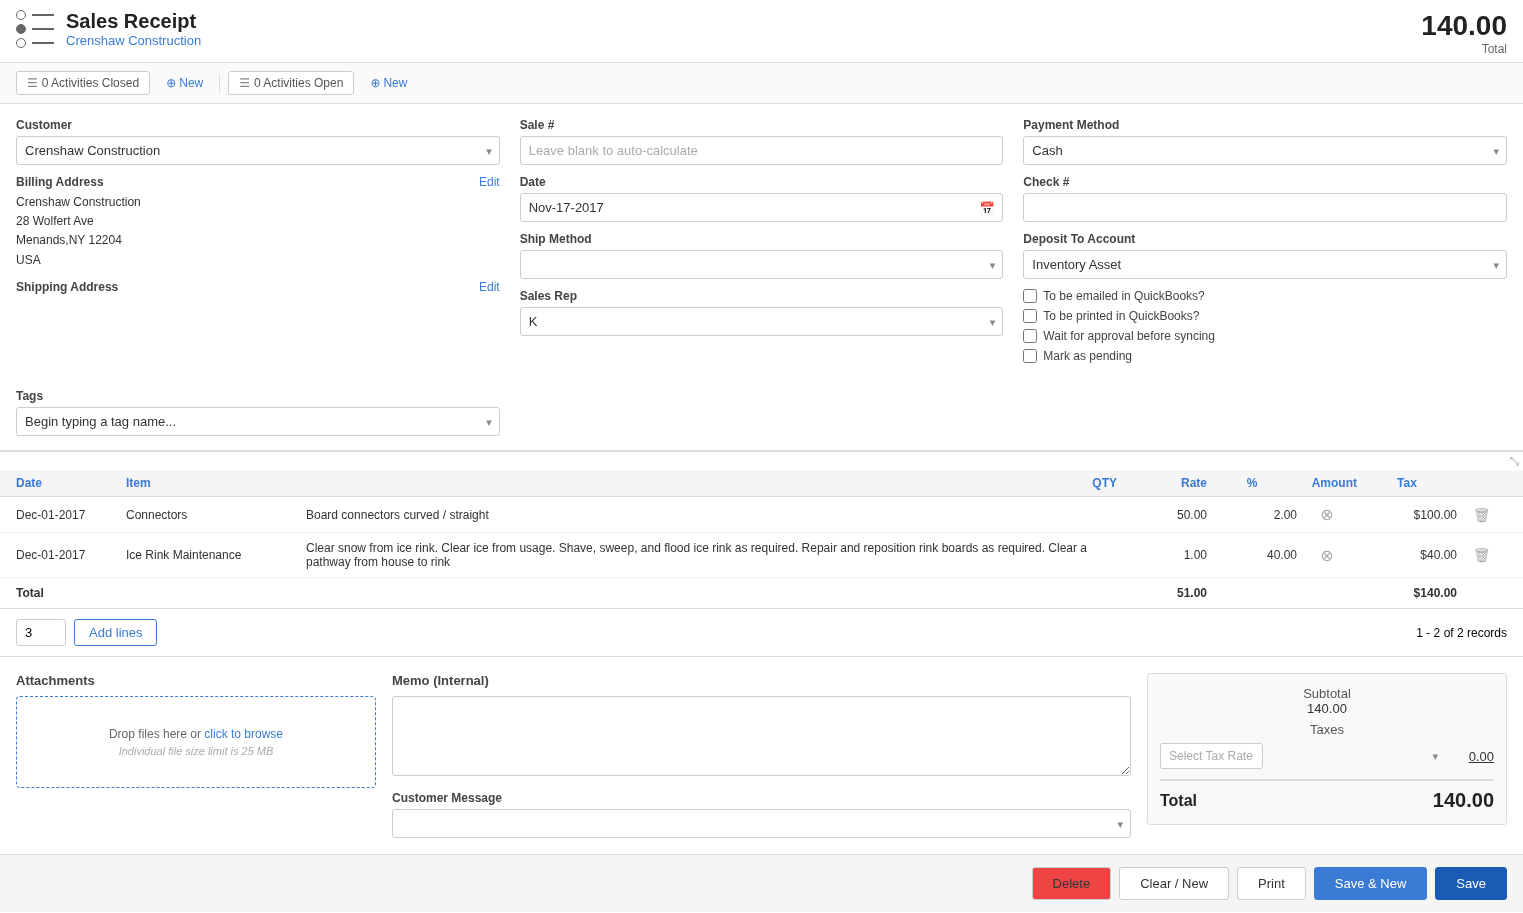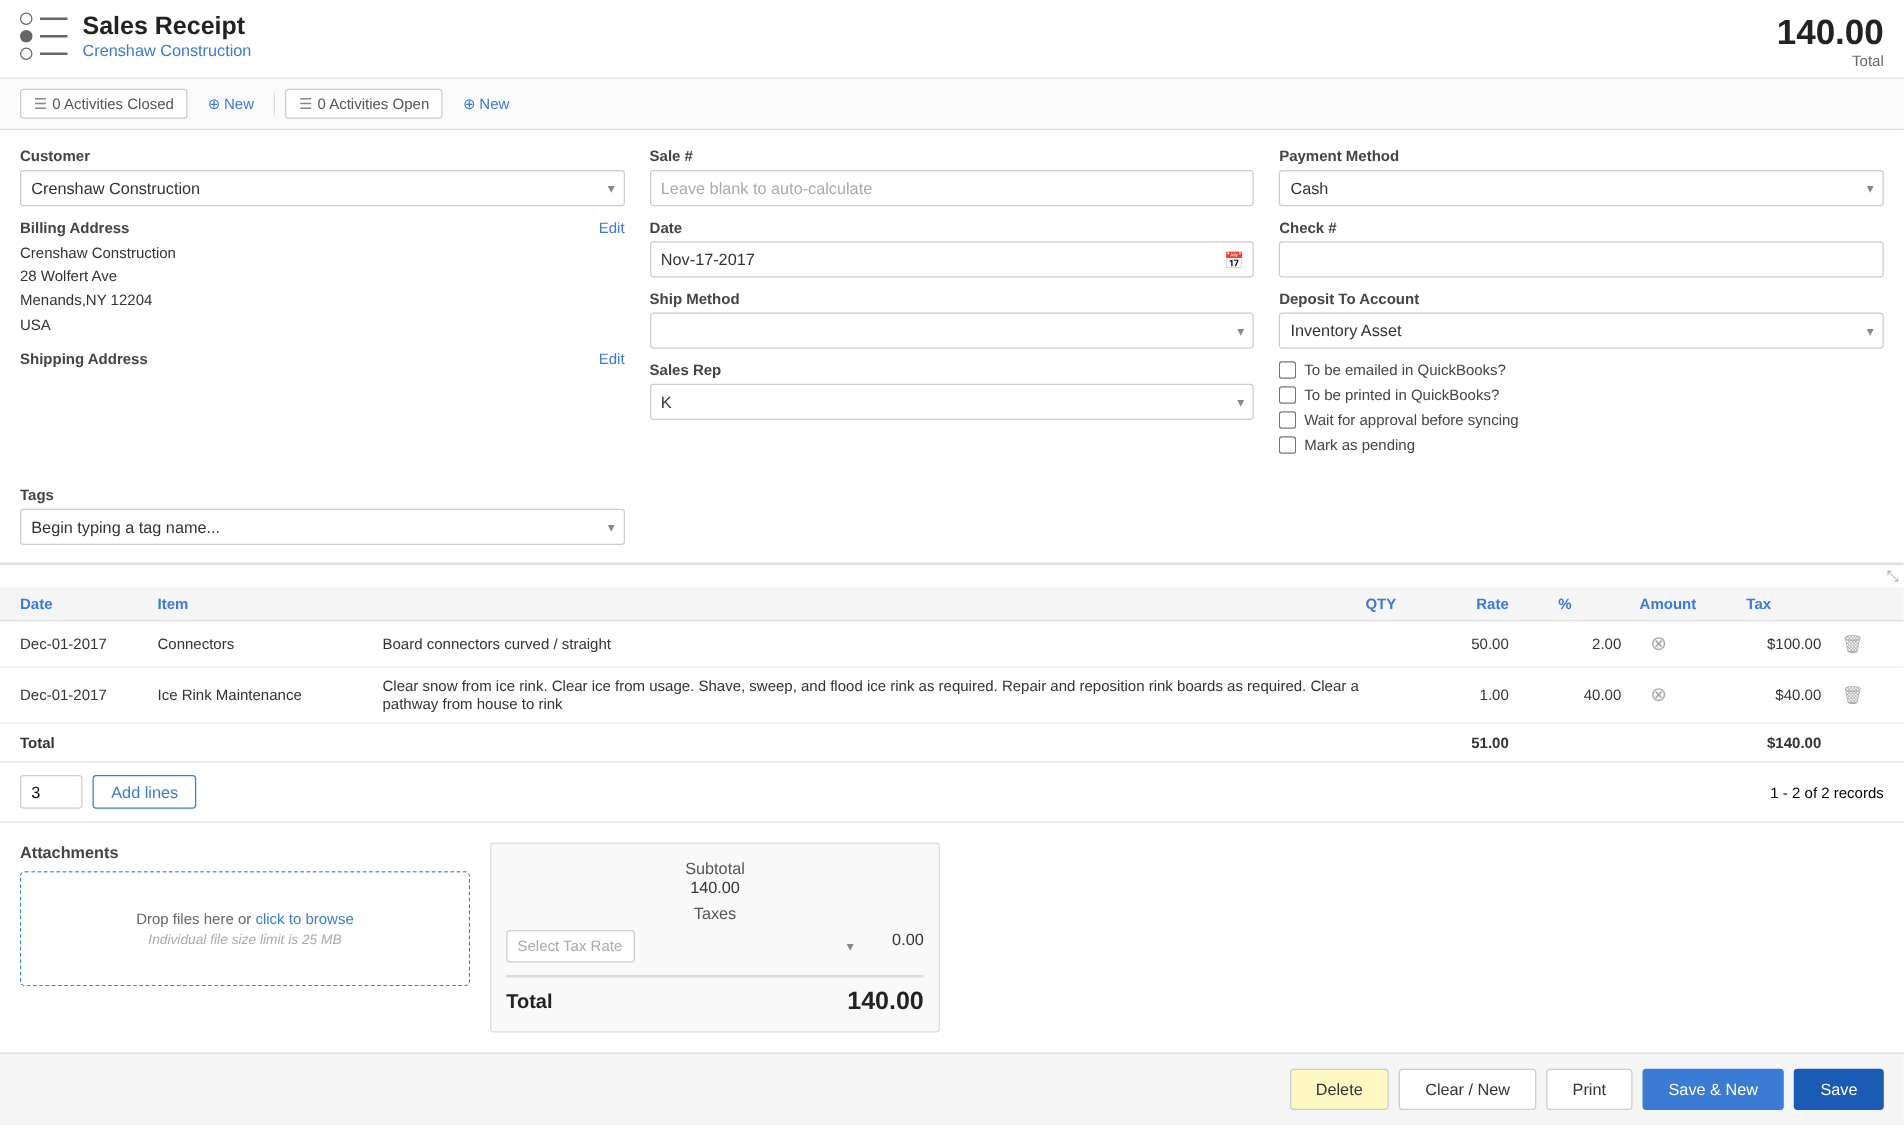--- a/index.html
+++ b/index.html
@@ -86,33 +86,33 @@
     .dropzone .file-limit { color: #aaa; font-size: 11px; margin-top: 4px; font-style: italic; }
 
     .memo-textarea { width: 100%; height: 80px; padding: 6px 8px; border: 1px solid #ccc; border-radius: 3px; font-size: 12px; color: #333; resize: vertical; }
     .customer-msg-label { font-size: 12px; font-weight: bold; color: #444; margin-top: 12px; margin-bottom: 4px; }
 
     
     .totals-box { border: 1px solid #ddd; border-radius: 3px; padding: 12px; background: #f9f9f9; }
     .totals-row { display: flex; justify-content: space-between; align-items: center; margin-bottom: 6px; font-size: 13px; flex-direction: column; }
     .totals-row .label { color: #555; }
     .totals-row .value { color: #333; }
-    .tax-select-row { display: flex; gap: 8px; margin-bottom: 10px; }
+    .tax-select-row { display: flex; align-items: center; gap: 8px; margin-bottom: 10px; text-decoration: underline; }
     .tax-select { flex: 1; padding: 5px 8px; border: 1px solid #ccc; border-radius: 3px; font-size: 12px; color: #aaa; background: #fff; appearance: none; cursor: pointer; }
     .tax-select-wrapper { flex: 1; position: relative; }
     .tax-select-wrapper::after { content: '▾'; position: absolute; right: 8px; top: 50%; transform: translateY(-50%); color: #888; pointer-events: none; font-size: 11px; }
     .tax-value { font-size: 13px; color: #333; min-width: 40px; text-align: right; }
     .totals-final { display: flex; justify-content: space-between; align-items: center; border-top: 2px solid #ddd; padding-top: 8px; margin-top: 4px; }
     .totals-final .label { font-size: 16px; font-weight: bold; color: #222; }
     .totals-final .value { font-size: 20px; font-weight: bold; color: #222; }
 
     
     .footer { display: flex; justify-content: flex-end; gap: 8px; padding: 12px 16px; border-top: 1px solid #ddd; background: #f5f5f5; }
     .footer-btn { padding: 8px 20px; border-radius: 3px; font-size: 13px; cursor: pointer; }
-    .btn-delete { border: 1px solid #ccc; background: #fef9c3; color: #333; }
+    .btn-delete { border: 1px solid #ccc; background: #ef4444; color: #333; }
     .btn-clear { border: 1px solid #ccc; background: #fff; color: #333; }
     .btn-print { border: 1px solid #ccc; background: #fff; color: #333; }
     .btn-savenew { border: 1px solid #3a7bd5; background: #3a7bd5; color: #fff; }
     .btn-save { border: 1px solid #1a5cb5; background: #1a5cb5; color: #fff; }
 
     .resize-handle { display: flex; justify-content: flex-end; padding: 2px 4px; }
     .resize-icon { color: #aaa; font-size: 12px; cursor: se-resize; }
 
     .form-top-row { display: grid; grid-template-columns: 1fr 1fr 1fr; gap: 20px; }
   </style>
@@ -322,20 +322,30 @@
 <div class="bottom-section">
 
   <div class="attachments-col">
     <div class="section-title">Attachments</div>
     <div class="dropzone">
       <span>Drop files here or </span><a class="click-browse">click to browse</a>
       <div class="file-limit">Individual file size limit is 25 MB</div>
     </div>
   </div>
 
+  <div class="memo-col">
+    <div class="section-title">Memo (Internal)</div>
+    <textarea class="memo-textarea" style=""></textarea>
+    <div class="customer-msg-label">Customer Message</div>
+    <div class="select-wrapper">
+      <select class="form-select">
+        <option value=""></option>
+      </select>
+    </div>
+  </div>
 
   <div class="totals-col">
     <div class="totals-box">
       <div class="totals-row">
         <span class="label">Subtotal</span>
         <span class="value">140.00</span>
       </div>
       <div class="totals-row">
         <span class="label">Taxes</span>
       </div>

